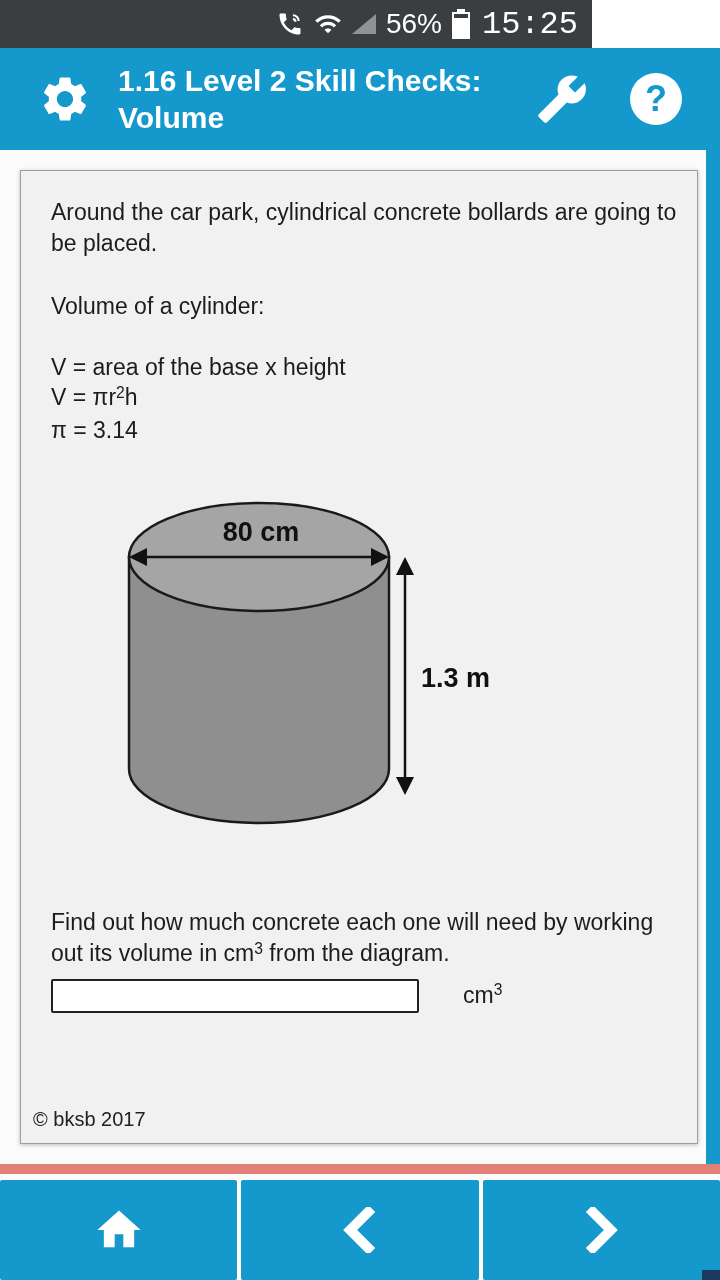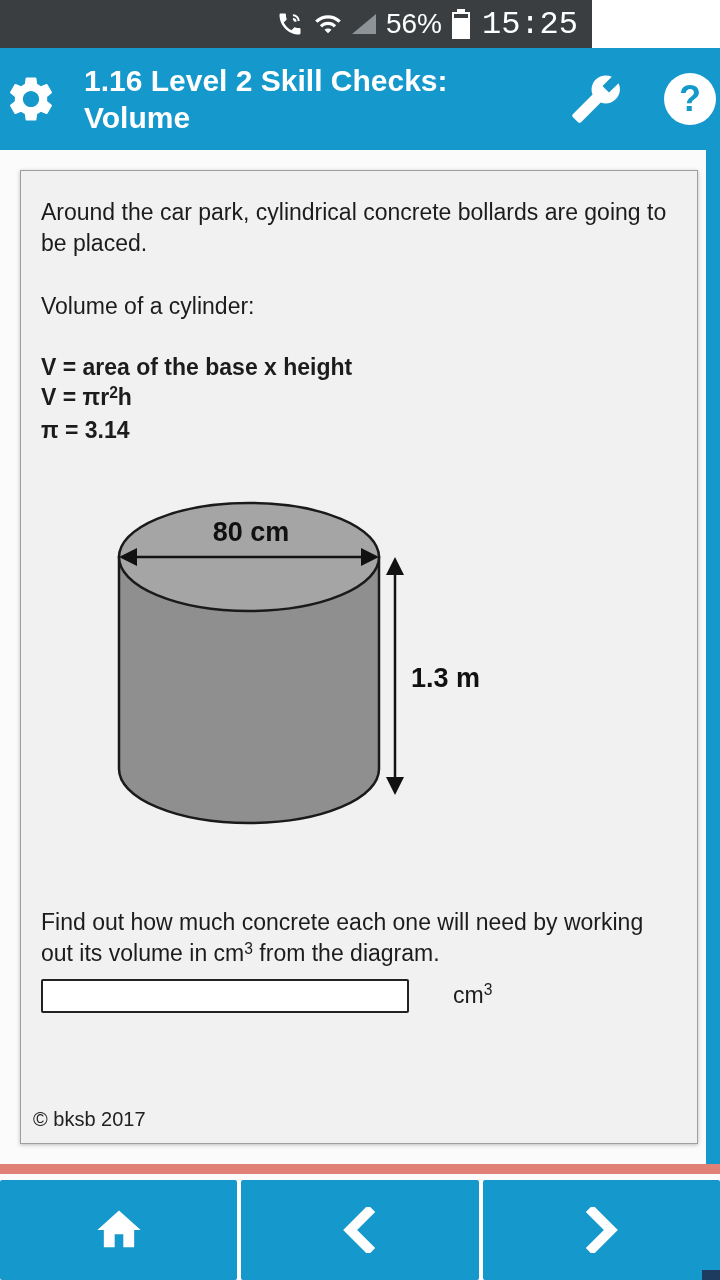--- a/index.html
+++ b/index.html
@@ -8,36 +8,36 @@
 
   
   .status-bar{position:absolute;top:0;left:0;width:592px;height:48px;background:#3a3e41;
     display:flex;align-items:center;justify-content:flex-end;gap:10px;padding-right:14px;box-sizing:border-box;color:#fff;}
   .status-bar .pct{font-size:28px;}
   .status-bar .time{font-size:32px;margin-left:2px;font-family:Liberation Mono, monospace;}
   .sig-triangle{width:0;height:0;border-left:24px solid transparent;border-bottom:20px solid #8e9397;}
 
   
   .app-header{position:absolute;top:48px;left:0;width:720px;height:102px;background:#1598cb;
-    display:flex;align-items:center;box-sizing:border-box;padding:0 4px;}
+    display:flex;align-items:center;box-sizing:border-box;padding:0 38px;}
   .icon-btn{background:none;border:none;padding:0;margin:0;cursor:pointer;display:flex;align-items:center;justify-content:center;}
   .app-title{color:#fff;font-size:30px;line-height:37px;font-weight:bold;margin:0 0 0 26px;width:392px;}
   .header-right{margin-left:auto;display:flex;align-items:center;gap:42px;}
   .help-circle{width:52px;height:52px;border-radius:50%;background:#fff;display:flex;align-items:center;justify-content:center;
     color:#1598cb;font-size:36px;font-weight:bold;line-height:1;}
 
   
   .page-bg{position:absolute;top:150px;left:0;width:720px;height:1030px;background:#fbfbfb;}
   .card{position:absolute;top:20px;left:20px;width:678px;height:974px;background:#f1f1f1;
-    border:1px solid #9e9e9e;box-sizing:border-box;padding:26px 20px;box-shadow:0 1px 4px rgba(0,0,0,.25);
+    border:1px solid #9e9e9e;box-sizing:border-box;padding:26px 30px;box-shadow:0 1px 4px rgba(0,0,0,.25);
     color:#1c1c1c;font-size:23px;line-height:31px;}
   .card p{margin:0;}
   .intro{width:636px;}
   .formula-heading{margin-top:32px !important;font-weight:normal;}
-  .formula-lines{margin-top:30px;font-weight:bold;}
+  .formula-lines{margin-top:30px;font-weight:normal;}
   .formula-lines p{line-height:30px;}
   .sup{font-size:68%;position:relative;top:-0.45em;}
   .diagram-wrap{margin:54px 0 0 38px;}
   .diagram-label{font-family:"Liberation Sans",sans-serif;font-size:27px;font-weight:bold;fill:#111;}
   .question{margin-top:64px !important;width:636px;}
   .answer-row{margin-top:8px;display:flex;align-items:center;gap:40px;}
   .answer-input{width:368px;height:34px;border:2px solid #222;border-radius:2px;background:#fff;
     font-size:22px;padding:0 8px;font-family:"Liberation Sans",sans-serif;box-sizing:border-box;}
   .answer-unit{margin-left:4px;font-size:23px;}
   .copyright{position:absolute;left:12px;bottom:8px;font-size:20px;color:#222;}

